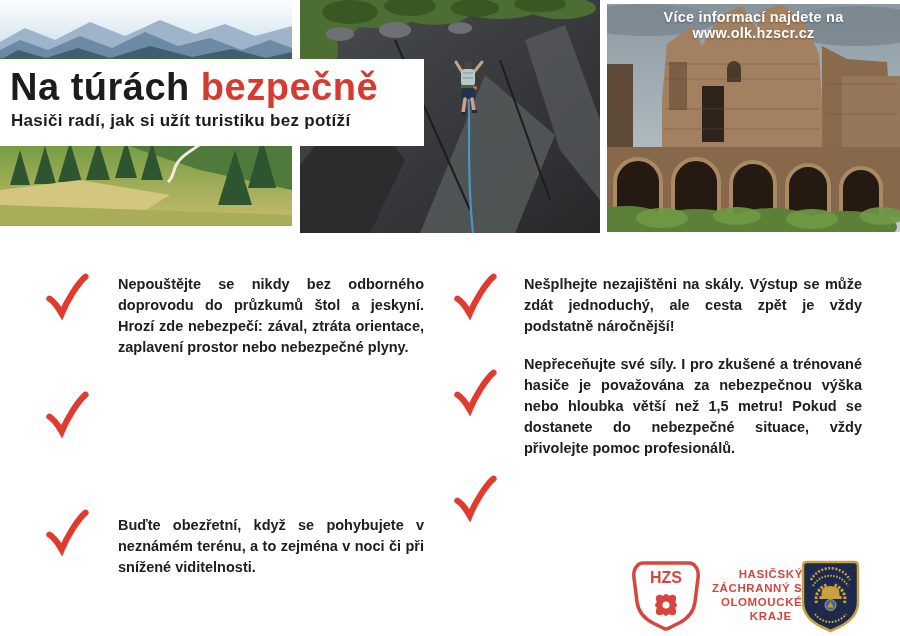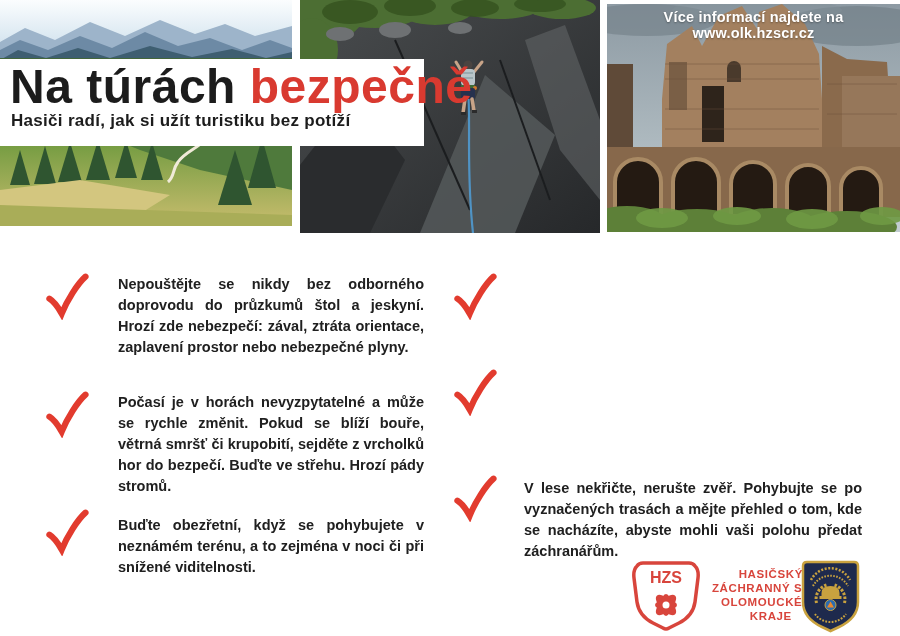--- a/index.html
+++ b/index.html
@@ -8,21 +8,21 @@
   .photo{position:absolute;overflow:hidden;}
   .photo svg{display:block;}
   #photo-left{left:0;top:6;width:292px;height:226px;}
   #photo-mid{left:300px;top:0;width:300px;height:233px;}
   #photo-right{left:607px;top:4px;width:293px;height:228px;}
   .banner{position:absolute;left:607px;top:9px;width:293px;text-align:center;
           color:#ffffff;font-weight:bold;font-size:14.5px;letter-spacing:.2px;
           text-shadow:0 1px 2px rgba(0,0,0,.35);z-index:5;}
   .title-box{position:absolute;left:0;top:59px;width:424px;height:87px;background:#ffffff;
              z-index:4;padding:0;box-sizing:border-box;}
-  .title-line{margin:8px 0 0 10px;font-size:48px;line-height:40px;font-weight:bold;
+  .title-line{margin:8px 0 0 10px;font-size:38px;line-height:40px;font-weight:bold;
               letter-spacing:.5px;color:#1c1c1c;white-space:nowrap;}
   .title-red{color:#d93a30;}
   .subtitle{margin:4px 16px 0 11px;font-size:17px;font-weight:bold;letter-spacing:.3px;color:#1c1c1c;}
   .tip-text{position:absolute;margin:16px;font-size:14.5px;line-height:21px;font-weight:bold;
             color:#202020;text-align:justify;}
   .tip-text.left{left:102px;width:306px;}
   .tip-text.right{left:508px;width:338px;}
   .check{position:absolute;width:44px;height:48px;}
   .org-text{position:absolute;left:712px;top:567px;color:#d8453c;font-weight:bold;
             font-size:11.5px;line-height:14px;letter-spacing:.6px;text-align:center;}
@@ -207,23 +207,23 @@
     <path d="M5 30 C10 33 15 40 19 47 C25 32 37 13 46 5" stroke="#e23b2e" stroke-width="7" stroke-linecap="round" fill="none"></path>
   </svg>
   <svg class="check" style="left:453px;top:368px;" viewBox="0 0 50 54">
     <path d="M5 30 C10 33 15 40 19 47 C25 32 37 13 46 5" stroke="#e23b2e" stroke-width="7" stroke-linecap="round" fill="none"></path>
   </svg>
   <svg class="check" style="left:453px;top:474px;" viewBox="0 0 50 54">
     <path d="M5 30 C10 33 15 40 19 47 C25 32 37 13 46 5" stroke="#e23b2e" stroke-width="7" stroke-linecap="round" fill="none"></path>
   </svg>
 
   <p class="tip-text left" style="top:258px;">Nepouštějte se nikdy bez odborného doprovodu do průzkumů štol a jeskyní. Hrozí zde nebezpečí: zával, ztráta orientace, zaplavení prostor nebo nebezpečné plyny.</p>
-  <p class="tip-text left" style="top:376px;">Počasí je v horách nevyzpytatelné a může se rychle změnit. Pokud se blíží bouře, větrná smršť či krupobití, sejděte z vrcholků hor do bezpečí. Buďte ve střehu. Hrozí pády stromů.</p>
   <p class="tip-text left" style="top:499px;">Buďte obezřetní, když se pohybujete v neznámém terénu, a to zejména v noci či při snížené viditelnosti.</p>
-  <p class="tip-text right" style="top:462px;">V lese nekřičte, nerušte zvěř. Pohybujte se po vyznačených trasách a mějte přehled o tom, kde se nacházíte, abyste mohli vaši polohu předat záchranářům.</p>
+  <p class="tip-text right" style="top:258px;">Nešplhejte nezajištěni na skály. Výstup se může zdát jednoduchý, ale cesta zpět je vždy podstatně náročnější!</p>
+  <p class="tip-text right" style="top:338px;">Nepřeceňujte své síly. I pro zkušené a trénované hasiče je považována za nebezpečnou výška nebo hloubka větší než 1,5 metru! Pokud se dostanete do nebezpečné situace, vždy přivolejte pomoc profesionálů.</p>
 
   <svg id="hzs-logo" width="74" height="72" viewBox="0 0 74 72">
     <path d="M8,6 Q10,3 14,3 L60,3 Q64,3 66,6 Q70,10 69,18 L66,42 Q64,56 50,63 L40,68 Q37,70 34,68 L24,63 Q10,56 8,42 L5,18 Q4,10 8,6 Z" fill="none" stroke="#d8453c" stroke-width="3.5"></path>
     <text x="37" y="23" text-anchor="middle" font-family="Liberation Sans, sans-serif" font-size="16" font-weight="bold" fill="#d8453c">HZS</text>
     <g fill="#d8453c" transform="translate(37,45)">
       <ellipse rx="6" ry="13" transform="rotate(45)"></ellipse>
       <ellipse rx="6" ry="13" transform="rotate(135)"></ellipse>
       <ellipse rx="5" ry="11" transform="rotate(0)"></ellipse>
       <ellipse rx="5" ry="11" transform="rotate(90)"></ellipse>
       <circle r="3.5" fill="#ffffff"></circle>

